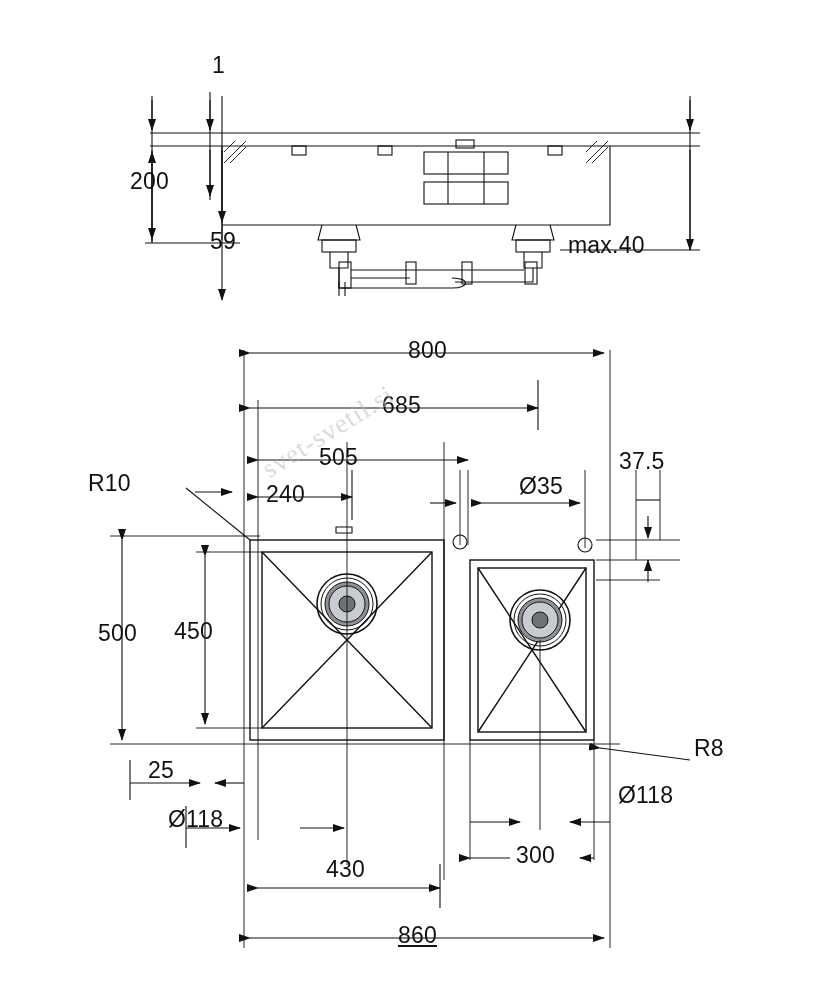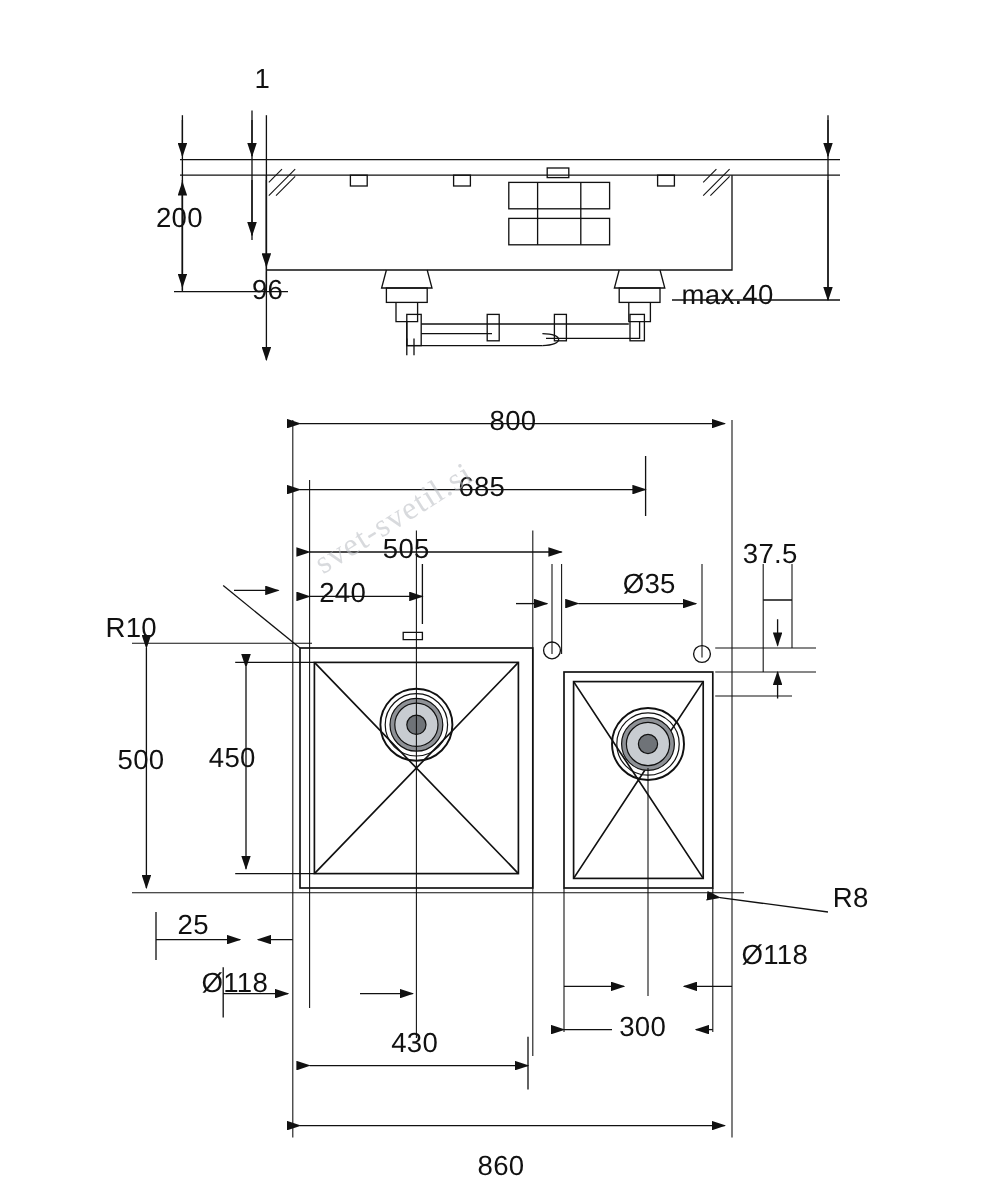--- a/index.html
+++ b/index.html
@@ -187,34 +187,34 @@
 
       <line x1="186" y1="488" x2="250" y2="540"></line>
       <line x1="195" y1="492" x2="232" y2="492" marker-end="url(#ah)"></line>
 
       <line x1="600" y1="748" x2="690" y2="760" marker-start="url(#ah)"></line>
     </g>
   </svg>
 
   <div class="dim-text" style="left:212px;top:52px;">1</div>
   <div class="dim-text" style="left:130px;top:168px;">200</div>
-  <div class="dim-text" style="left:210px;top:228px;">96</div>
+  <div class="dim-text" style="left:210px;top:228px;">59</div>
   <div class="dim-text" style="left:568px;top:232px;">max.40</div>
 
   <div class="dim-text" style="left:408px;top:337px;">800</div>
   <div class="dim-text" style="left:348px;top:392px;margin-left:34px;">685</div>
   <div class="dim-text" style="left:319px;top:444px;">505</div>
   <div class="dim-text" style="left:266px;top:481px;">240</div>
   <div class="dim-text" style="left:519px;top:473px;">Ø35</div>
   <div class="dim-text" style="left:619px;top:448px;">37.5</div>
-  <div class="dim-text" style="left:88px;top:470px;margin-top:40px;">R10</div>
+  <div class="dim-text" style="left:88px;top:470px;">R10</div>
   <div class="dim-text" style="left:694px;top:735px;text-align:right;">R8</div>
   <div class="dim-text" style="left:98px;top:620px;">500</div>
   <div class="dim-text" style="left:174px;top:618px;">450</div>
   <div class="dim-text" style="left:148px;top:757px;">25</div>
   <div class="dim-text" style="left:168px;top:806px;">Ø118</div>
   <div class="dim-text" style="left:618px;top:782px;">Ø118</div>
   <div class="dim-text" style="left:326px;top:856px;">430</div>
   <div class="dim-text" style="left:516px;top:842px;text-align:right;">300</div>
-  <div class="dim-text" style="left:398px;top:958px;">860</div>
+  <div class="dim-text" style="left:398px;top:922px;text-decoration:underline;">860</div>
 
   <div class="wm">svet-svetil.si</div>
 </div>
 
 </body></html>

